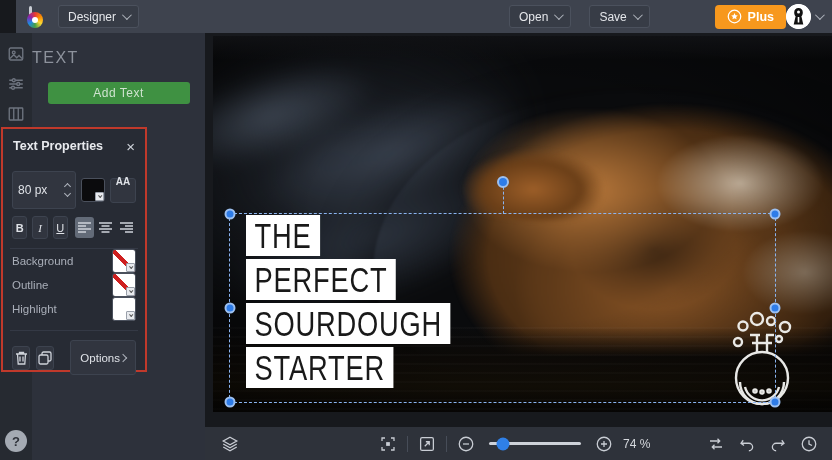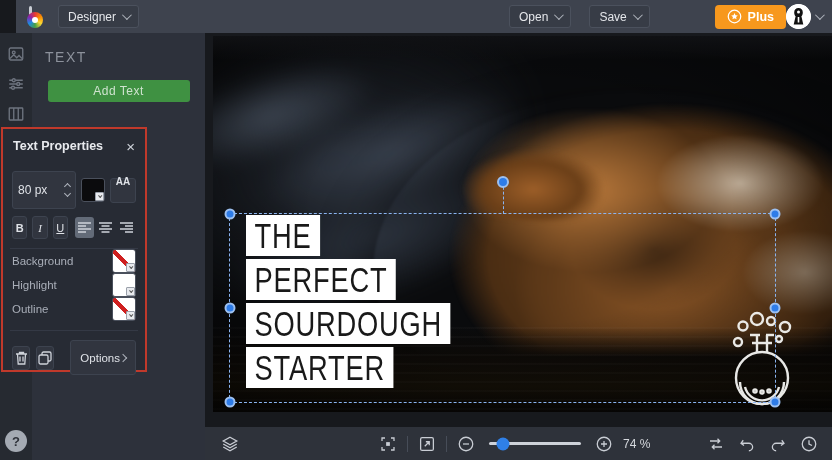--- a/index.html
+++ b/index.html
@@ -32,21 +32,21 @@
   
   .left-rail { position:absolute; left:0; top:33px; bottom:0; width:32px; background:#262a31; z-index:10;
                display:flex; flex-direction:column; align-items:center; padding-top:12px; gap:12px; }
   .rail-icon { width:18px; height:18px; color:#6e747f; cursor:pointer; }
   .help-btn { position:absolute; left:5px; bottom:8px; width:22px; height:22px; border-radius:50%;
               background:#a4aab3; color:#2e323a; font-size:13px; font-weight:bold; display:flex;
               align-items:center; justify-content:center; cursor:pointer; z-index:30; }
 
   
   .text-panel { position:absolute; left:32px; top:33px; bottom:0; width:173px; background:#2d313b; z-index:9; }
-  .text-panel-title { margin:16px 0 0 13px; font-size:14px; letter-spacing:1.5px; color:#8d929c; }
+  .text-panel-title { margin:16px 0 0 0; font-size:16px; letter-spacing:1.5px; color:#8d929c; }
   .add-text-btn { display:block; margin:15px auto 0; width:142px; height:22px; background:#3f9142;
                   border:none; border-radius:3px; color:#cfe3cf; font-size:12px; letter-spacing:0.5px; cursor:pointer; }
 
   
   .canvas { position:absolute; left:205px; top:33px; right:0; bottom:33px; background:#17191d; overflow:hidden; }
   .photo { position:absolute; left:8px; top:3px; right:0; bottom:15px; background:#0a0b0d; overflow:hidden; }
   .cloth { position:absolute; left:-60px; top:-40px; width:430px; height:300px; filter:blur(9px); transform:rotate(-18deg);
      background:
        radial-gradient(ellipse 160px 60px at 30% 30%, #4a5463 0%, rgba(40,47,58,0) 70%),
        radial-gradient(ellipse 200px 70px at 55% 55%, #39414e 0%, rgba(30,36,44,0) 70%),
@@ -360,30 +360,30 @@
     <hr class="props-div">
     <div class="color-row">
       <span class="color-label">Background</span>
       <span class="swatch swatch-none">
         <span class="mini-dd">
             <i></i>
           </span>
       </span>
     </div>
     <div class="color-row">
-      <span class="color-label">Highlight</span>
-      <span class="swatch swatch-white">
+      <span class="color-label">Outline</span>
+      <span class="swatch swatch-none">
         <span class="mini-dd">
             <i></i>
           </span>
       </span>
     </div>
     <div class="color-row">
-      <span class="color-label">Outline</span>
-      <span class="swatch swatch-none">
+      <span class="color-label">Highlight</span>
+      <span class="swatch swatch-white">
         <span class="mini-dd">
             <i></i>
           </span>
       </span>
     </div>
     <hr class="props-div">
     <div class="props-bottom">
       <button class="ic-btn">
         <svg width="13" height="14" viewBox="0 0 13 14" fill="none" stroke="currentColor" stroke-width="1.3">
           <path d="M1 3h11M4.5 3V1.5h4V3M2.5 3l.7 10h6.6l.7-10M5 5.5v5M8 5.5v5"></path>

